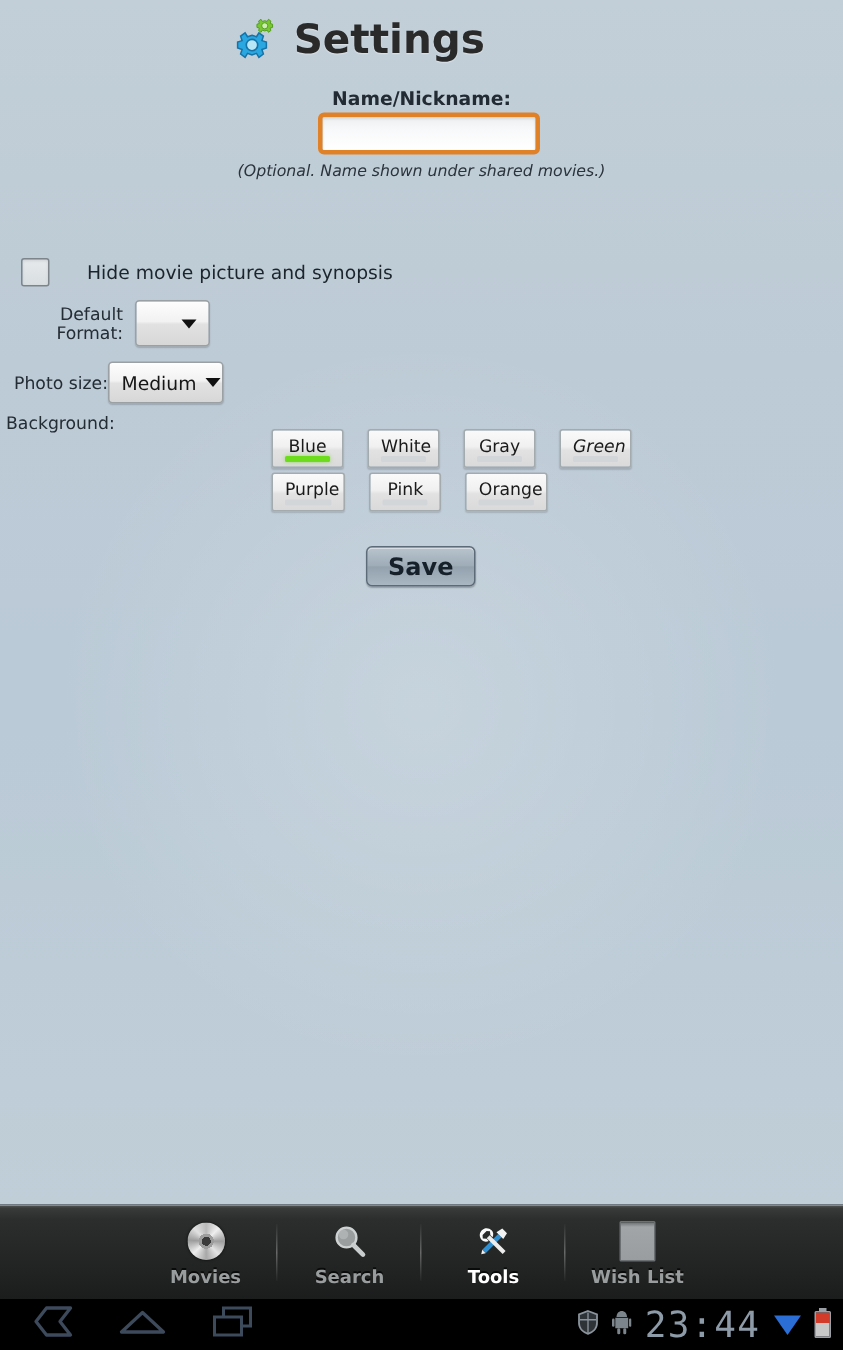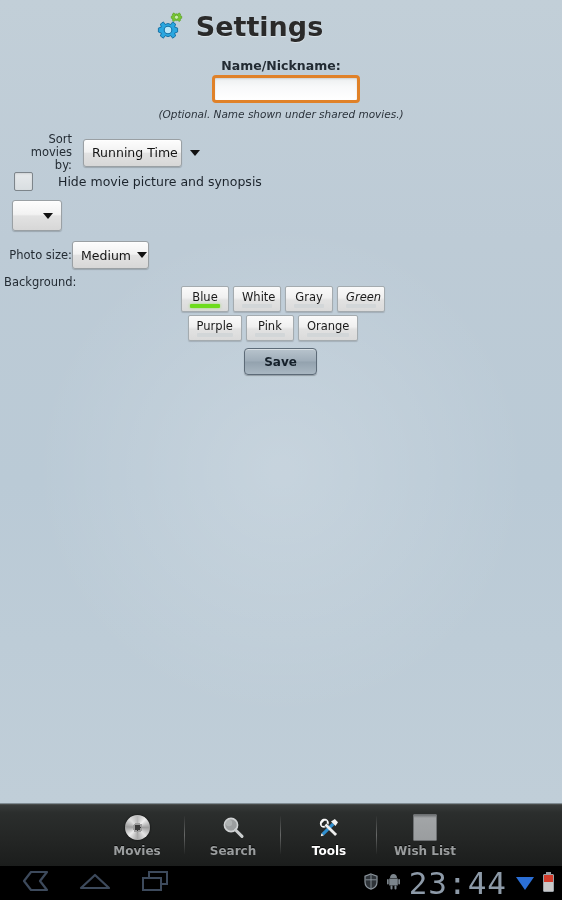--- a/index.html
+++ b/index.html
@@ -167,21 +167,21 @@
     justify-content: flex-start;
   }
   .tab-row.row2 { justify-content: center; margin-top: 3px; }
   .tab {
     position: relative;
     background: linear-gradient(to bottom, #fafafa 0%, #f0f0f0 45%, #e2e2e2 55%, #dadada 100%);
     border: 1px solid #a4abaf;
     border-radius: 2px;
     box-shadow: 0 1px 1px rgba(0,0,0,0.15);
     padding: 3px 0 7px 0;
-    margin-right: 4px;
+    margin-right: 16px;
     text-align: center;
     font-size: 11.5px;
     color: #1a1a1a;
     box-sizing: border-box;
     min-width: 48px;
   }
   .tab .tab-underline {
     position: absolute;
     left: 8px; right: 8px;
     bottom: 3px;
@@ -191,28 +191,28 @@
   }
   .tab.selected .tab-underline {
     background: #6ddc1c;
     box-shadow: 0 0 3px rgba(109,220,28,0.6);
   }
   .tab .tab-label { padding: 0 8px; display: block; }
 
   
   .save-btn {
     position: absolute;
-    left: 244px; top: 348px;
+    left: 244px; top: 364px;
     width: 73px;
     height: 27px;
     border: 1px solid #5d6b78;
     border-radius: 4px;
     background: linear-gradient(to bottom, #b8c4cd 0%, #9fadb9 48%, #93a2ae 52%, #a9b7c2 100%);
     box-shadow: 0 1px 1px rgba(0,0,0,0.25), inset 0 1px 0 rgba(255,255,255,0.45);
-    font-size: 12px;
+    font-size: 16px;
     font-weight: bold;
     color: #15202a;
     font-family: "DejaVu Sans", sans-serif;
     cursor: pointer;
   }
 
   
   .appbar {
     position: absolute;
     left: 0; top: 803px;
@@ -289,21 +289,21 @@
   }
   .sys-right {
     position: absolute;
     right: 8px;
     display: flex;
     align-items: center;
     gap: 9px;
   }
   .sys-clock {
     font-family: "DejaVu Sans Mono", monospace;
-    font-size: 31px;
+    font-size: 24px;
     color: #8d9aa8;
     letter-spacing: 1px;
     line-height: 25px;
   }
   .wifi-tri {
     width: 0; height: 0;
     border-left: 9px solid transparent;
     border-right: 9px solid transparent;
     border-top: 13px solid #2b6fd6;
   }
@@ -342,37 +342,28 @@
           </g>
         </svg>
       </div>
       <span class="title-text">Settings</span>
     </div>
 
     <div class="name-label">Name/Nickname:</div>
     <input class="name-input" type="text" value="" style="">
     <div class="name-hint">(Optional. Name shown under shared movies.)</div>
 
-    <div class="row" style="left:22px; top:133px; width:180px;">
-      <div class="field-label label-right" style="width:50px;">
-        <div>Sort movies</div>
-        <div>by:</div>
-      </div>
-      <div class="spinner" style="margin-left:11px; width:99px;">
-        <span class="sp-text">Running Time</span>
-        <span class="caret"></span>
-      </div>
-    </div>
 
     <div class="row cb-row">
       <span class="checkbox"></span>
       <span class="cb-label">Hide movie picture and synopsis</span>
     </div>
 
     <div class="row" style="left:4px; top:200px;">
+      <span class="field-label label-right" style="width:78px;">Default Format:</span>
       <span class="spinner" style="margin-left:8px; width:50px; height:31px;">
         <span class="sp-text"></span>
         <span class="caret" style="margin-left:2px;"></span>
       </span>
     </div>
 
     <div class="row" style="left:4px; top:241px;">
       <span class="field-label label-right" style="width:68px;">Photo size:</span>
       <span class="spinner" style="width:77px;">
         <span class="sp-text">Medium</span>

